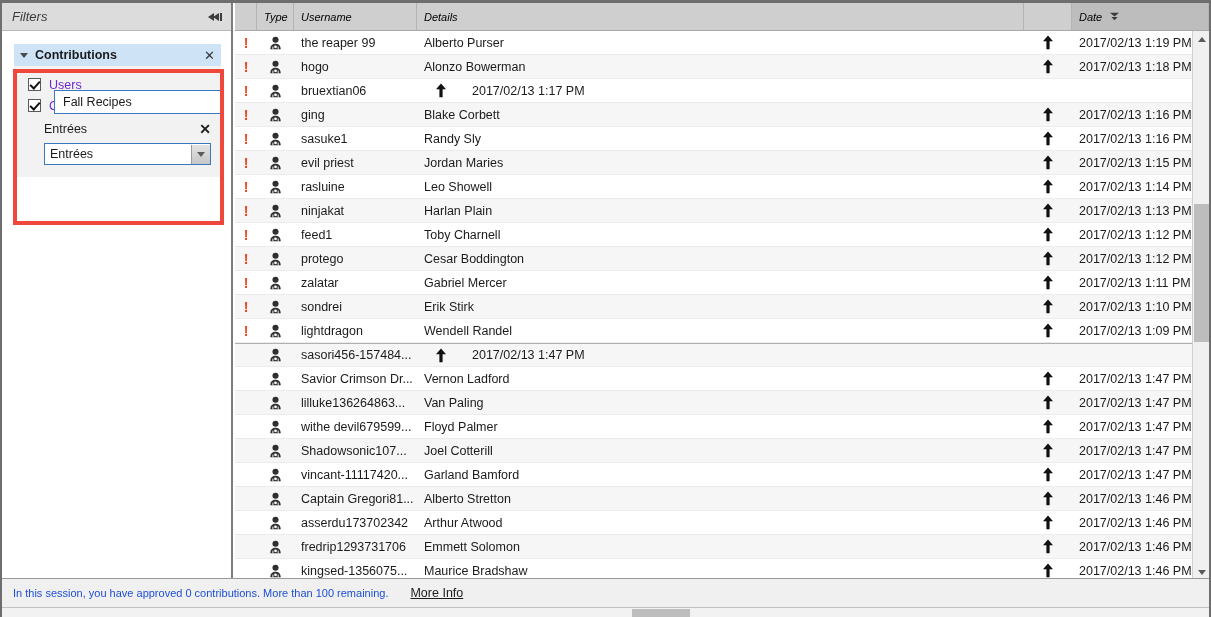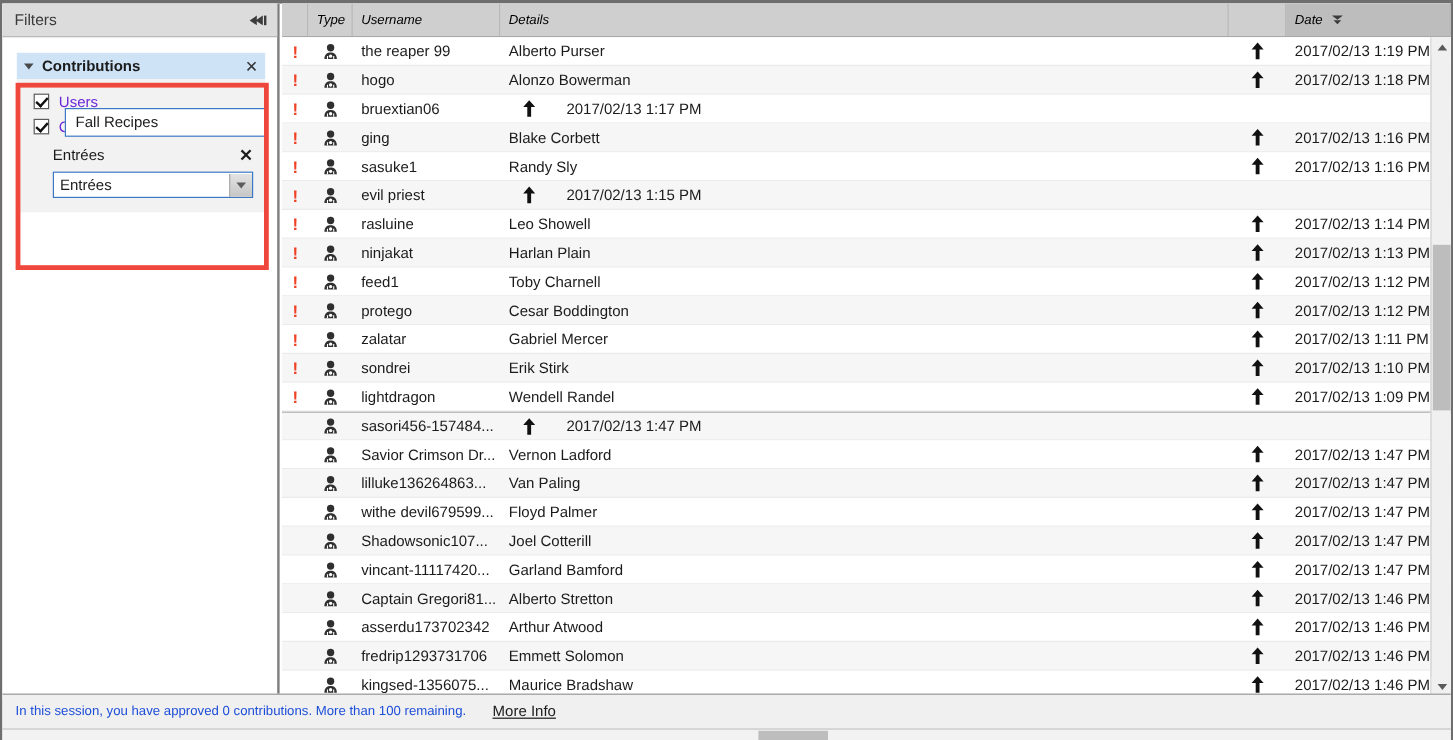--- a/index.html
+++ b/index.html
@@ -38,20 +38,21 @@
     background: #dcdcdc;
     border-bottom: 1px solid #b9b9b9;
     display: flex;
     align-items: center;
     padding: 0 8px 0 10px;
   }
   #filters-title {
     font-size: 13px;
     color: #3b3b3b;
     flex: 1;
+    font-style: italic;
   }
   #collapse-icon {
     width: 16px; height: 14px;
     position: relative;
     cursor: pointer;
   }
   #collapse-icon .bar {
     position: absolute; right: 1px; top: 3px;
     width: 2px; height: 8px; background: #3b3b3b;
   }
@@ -532,20 +533,21 @@
           <div class="cell c-flag">!</div>
           <div class="cell c-type">
             <svg class="person-icon" width="13" height="14" viewBox="0 0 14 15" aria-hidden="true">
               <circle cx="7" cy="4" r="3.3" fill="#2f2f2f"></circle>
               <path d="M1.4 14.2 C1.4 9.9 4 8.2 7 8.2 C10 8.2 12.6 9.9 12.6 14.2 Z" fill="#2f2f2f"></path>
               <path d="M4.2 14.2 L4.2 11.4 M9.8 14.2 L9.8 11.4" stroke="#ffffff" stroke-width="1"></path>
               <circle cx="7" cy="11.6" r="1.5" fill="#ffffff"></circle>
             </svg>
           </div>
           <div class="cell c-user">evil priest</div>
+          <div class="cell c-details">Jordan Maries</div>
           <div class="cell c-arrow">
             <svg width="12" height="15" viewBox="0 0 12 15" aria-hidden="true">
               <path d="M6 0.5 L11 6.2 L7.6 6.2 L7.6 14.3 L4.4 14.3 L4.4 6.2 L1 6.2 Z" fill="#111111"></path>
             </svg>
           </div>
           <div class="cell c-date">2017/02/13 1:15 PM</div>
         </div>
         <div class="trow">
           <div class="cell c-flag">!</div>
           <div class="cell c-type">

